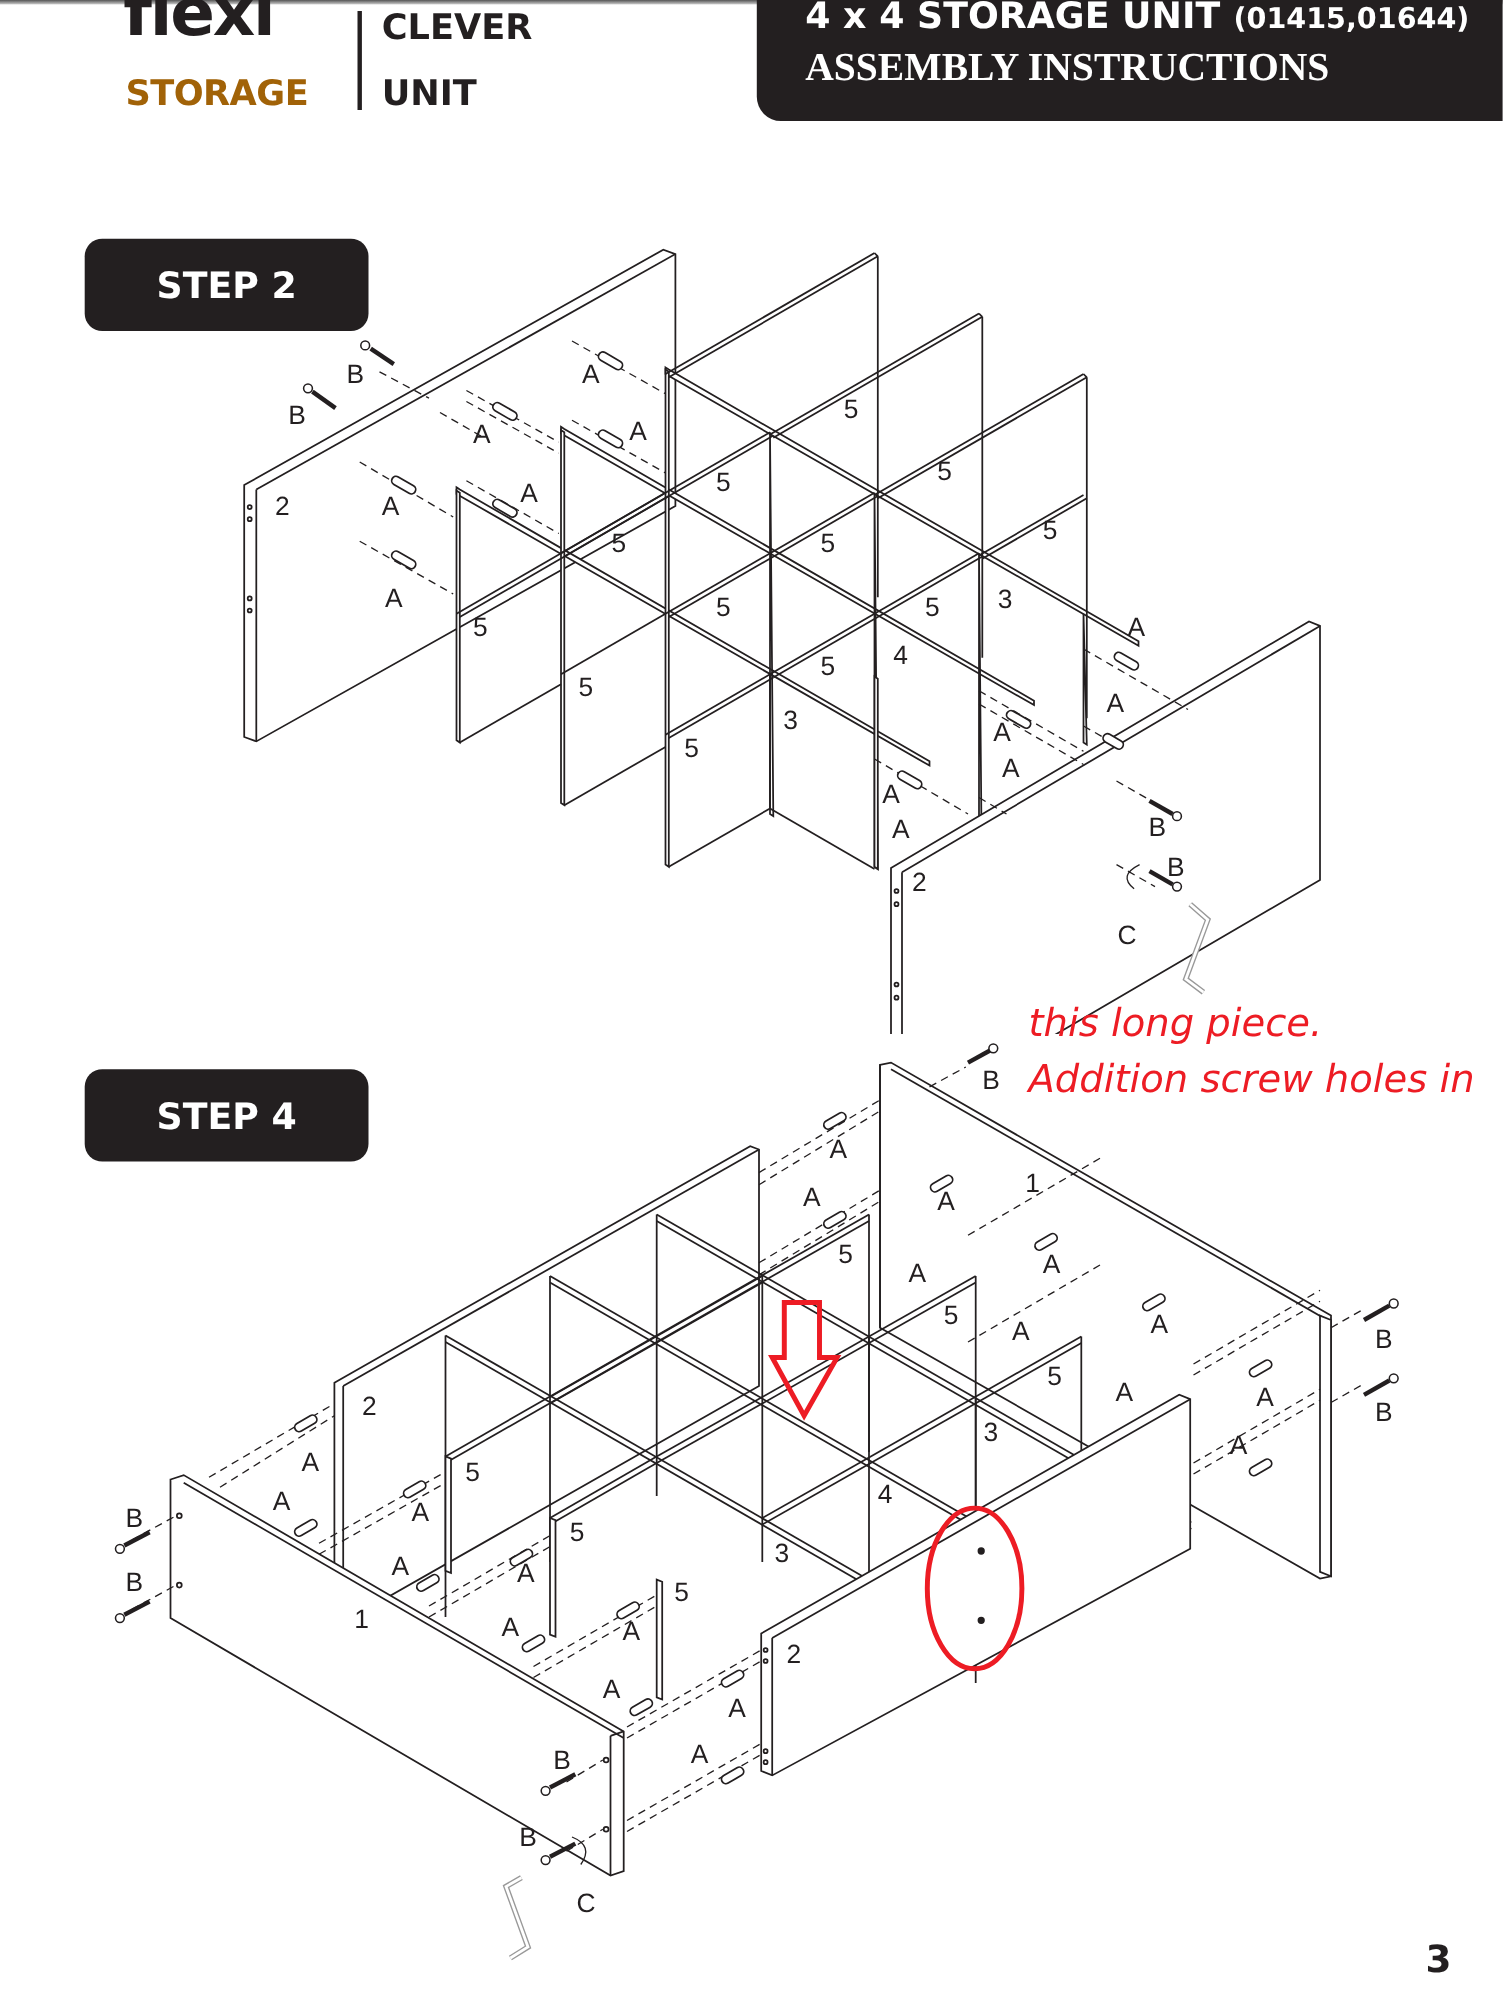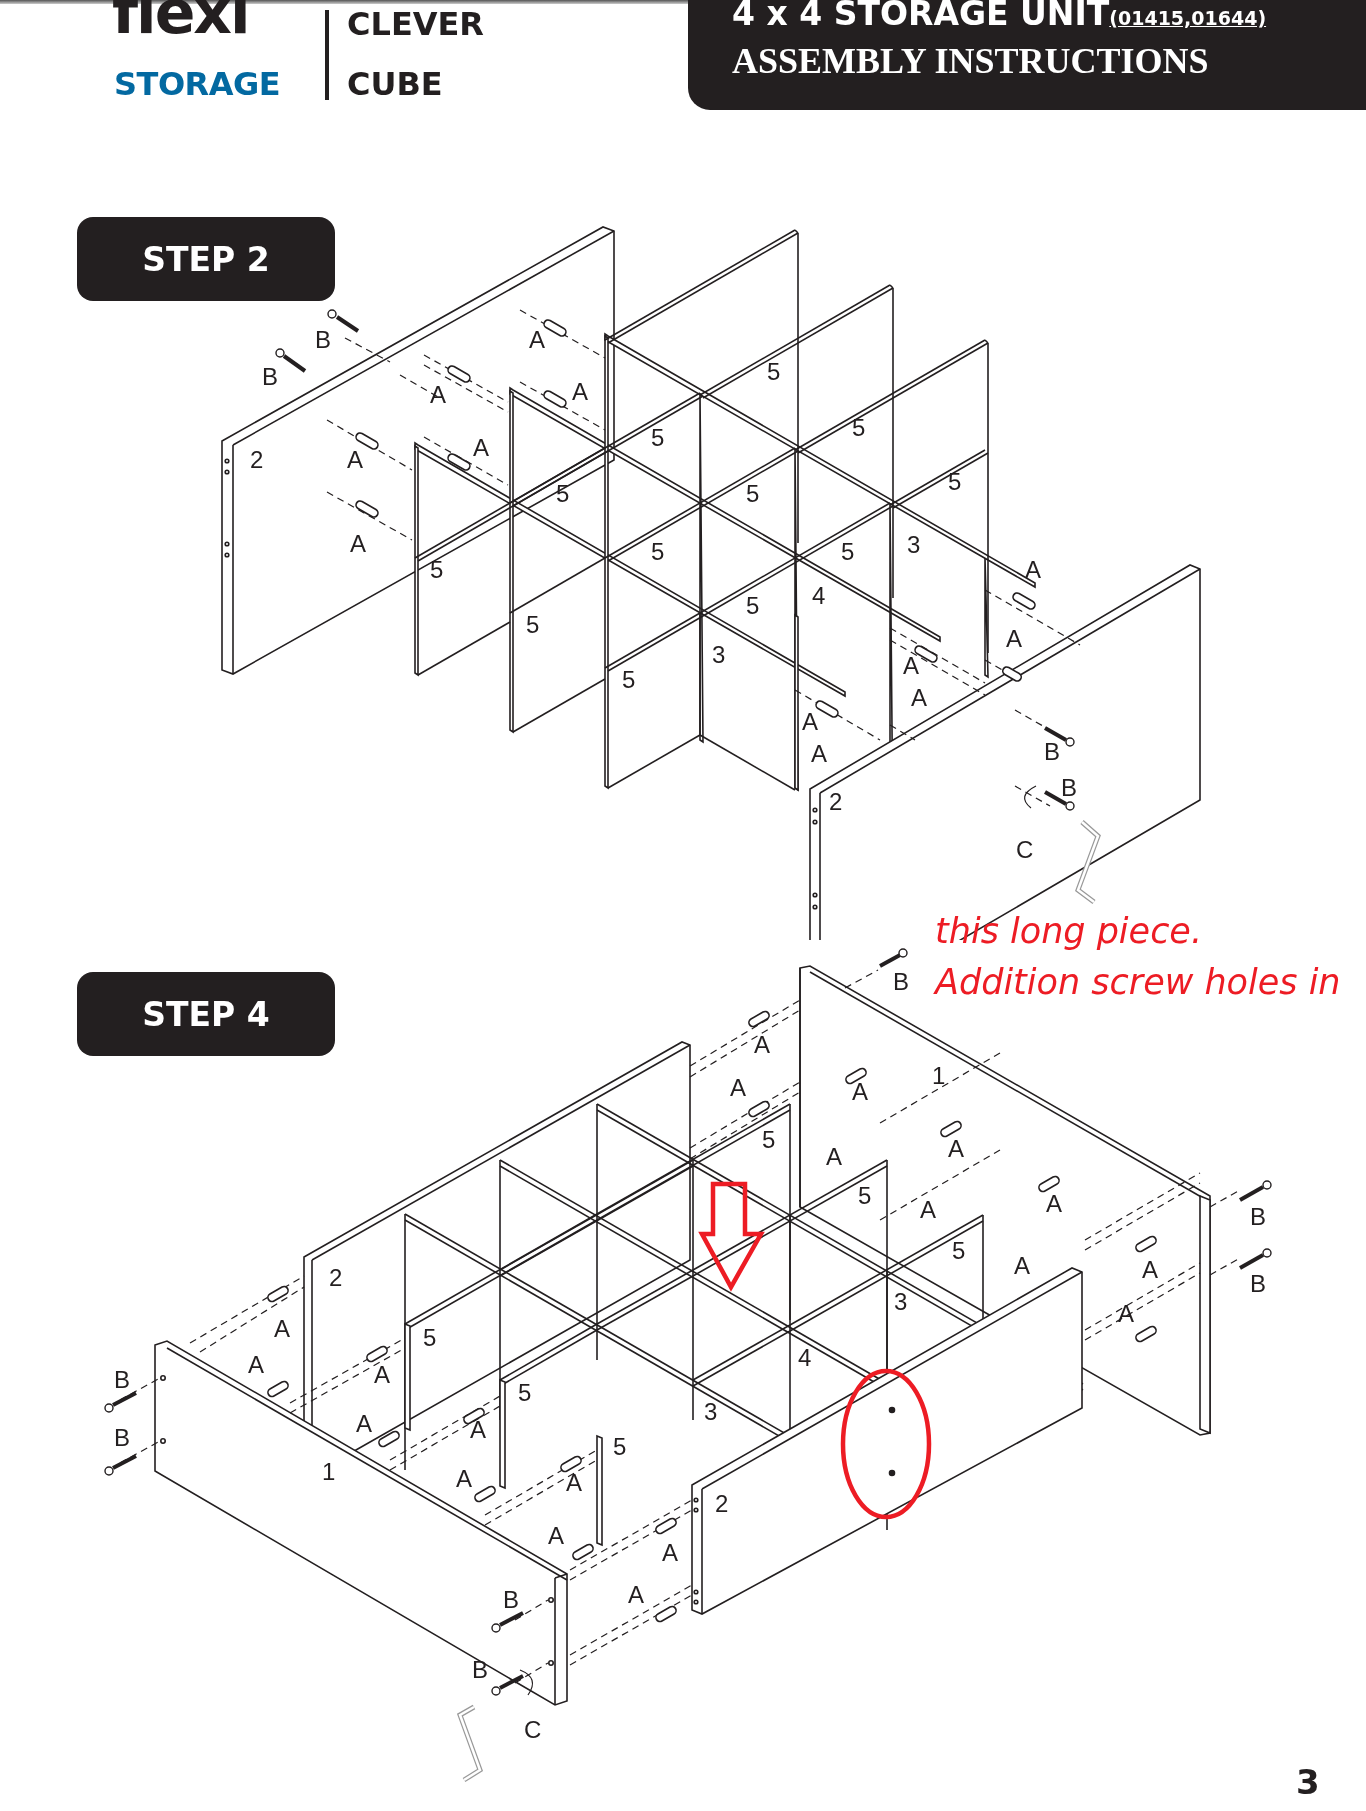--- a/index.html
+++ b/index.html
@@ -1,44 +1,44 @@
 <!DOCTYPE html>
 <html><head>
 <meta charset="utf-8">
 <style>
   html,body{margin:0;padding:0;background:#fff;}
   body{width:1366px;height:1811px;position:relative;overflow:hidden;font-family:"Liberation Sans",sans-serif;}
   .topbar{position:absolute;left:0;top:0;width:1366px;height:4px;background:linear-gradient(#555,#ccc);}
   .brand{position:absolute;left:112px;top:0;width:400px;height:110px;}
   .brand .flexi{position:absolute;left:0;top:-18px;font-family:"DejaVu Sans",sans-serif;font-weight:bold;font-size:60px;letter-spacing:-2px;color:#231f20;line-height:1;}
-  .brand .storage{position:absolute;left:2px;top:68px;font-family:"DejaVu Sans",sans-serif;font-weight:bold;font-size:32px;color:#0369a1;line-height:1;letter-spacing:-0.5px;}
+  .brand .storage{position:absolute;left:2px;top:68px;font-family:"DejaVu Sans",sans-serif;font-weight:bold;font-size:32px;color:#a16207;line-height:1;letter-spacing:-0.5px;}
   .brand .divider{position:absolute;left:213px;top:10px;width:4px;height:90px;background:#231f20;}
   .brand .clever{position:absolute;left:235px;top:8px;font-family:"DejaVu Sans",sans-serif;font-weight:bold;font-size:32px;color:#231f20;line-height:1;}
   .brand .cube{position:absolute;left:235px;top:68px;font-family:"DejaVu Sans",sans-serif;font-weight:bold;font-size:32px;color:#231f20;line-height:1;}
   .headbox{position:absolute;left:688px;top:0;width:678px;height:110px;background:#231f20;border-bottom-left-radius:22px;color:#fff;}
   .headbox .l1{position:absolute;left:44px;top:-6px;font-family:"DejaVu Sans",sans-serif;font-weight:bold;font-size:33px;white-space:nowrap;}
-  .headbox .l1 small{font-size:19px;text-decoration:underline;}
+  .headbox .l1 small{font-size:26px;margin-left:12px;}
   .headbox .l2{position:absolute;left:44px;top:40px;font-family:Liberation Serif, serif;font-weight:bold;font-size:36px;white-space:nowrap;}
   .step{position:absolute;left:77px;width:258px;height:84px;background:#231f20;border-radius:16px;color:#fff;font-family:"DejaVu Sans",sans-serif;font-weight:bold;font-size:33px;display:flex;align-items:center;justify-content:center;margin-top:20px;}
   .diagram{position:absolute;left:0;width:1366px;}
   .note{position:absolute;left:935px;top:906px;color:#ed1c24;font-family:"DejaVu Sans",sans-serif;font-style:italic;font-size:35px;line-height:51px;white-space:nowrap;}
   .pagenum{position:absolute;left:1296px;top:1762px;font-family:"DejaVu Sans",sans-serif;font-weight:bold;font-size:34px;color:#231f20;}
   svg text{font-family:"Liberation Sans",sans-serif;font-size:24px;fill:#231f20;}
 </style>
 </head>
 <body>
 
 <div class="topbar"></div>
 
 <div class="brand">
   <div class="flexi">flexi</div>
   <div class="storage">STORAGE</div>
   <div class="divider"></div>
   <div class="clever">CLEVER</div>
-  <div class="cube">CUBE</div>
+  <div class="cube">UNIT</div>
 </div>
 
 <div class="headbox">
   <div class="l1"><span>4 x 4 STORAGE UNIT</span><small>(01415,01644)</small></div>
   <div class="l2">ASSEMBLY INSTRUCTIONS</div>
 </div>
 
 <div class="step" style="top:197px;">STEP 2</div>
 <div class="step" style="top:952px;">STEP 4</div>
 

